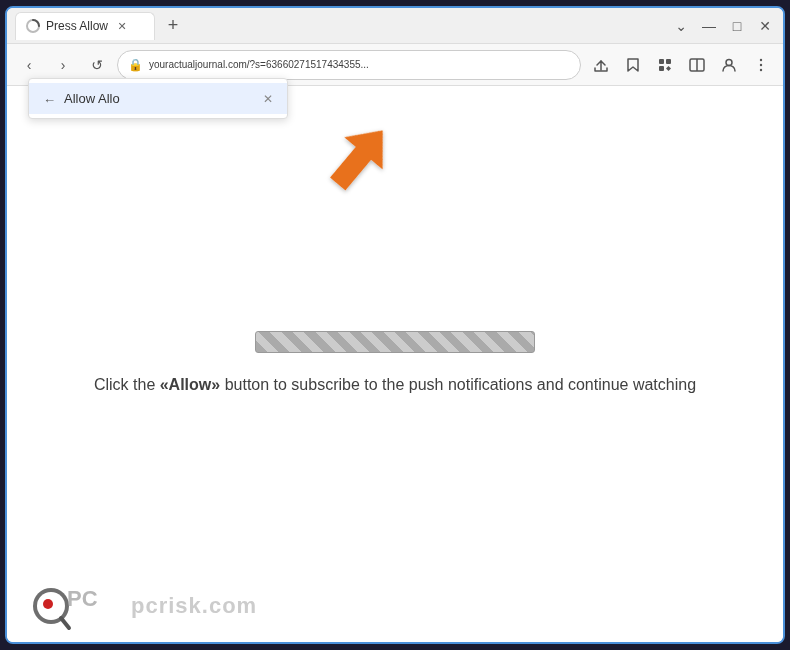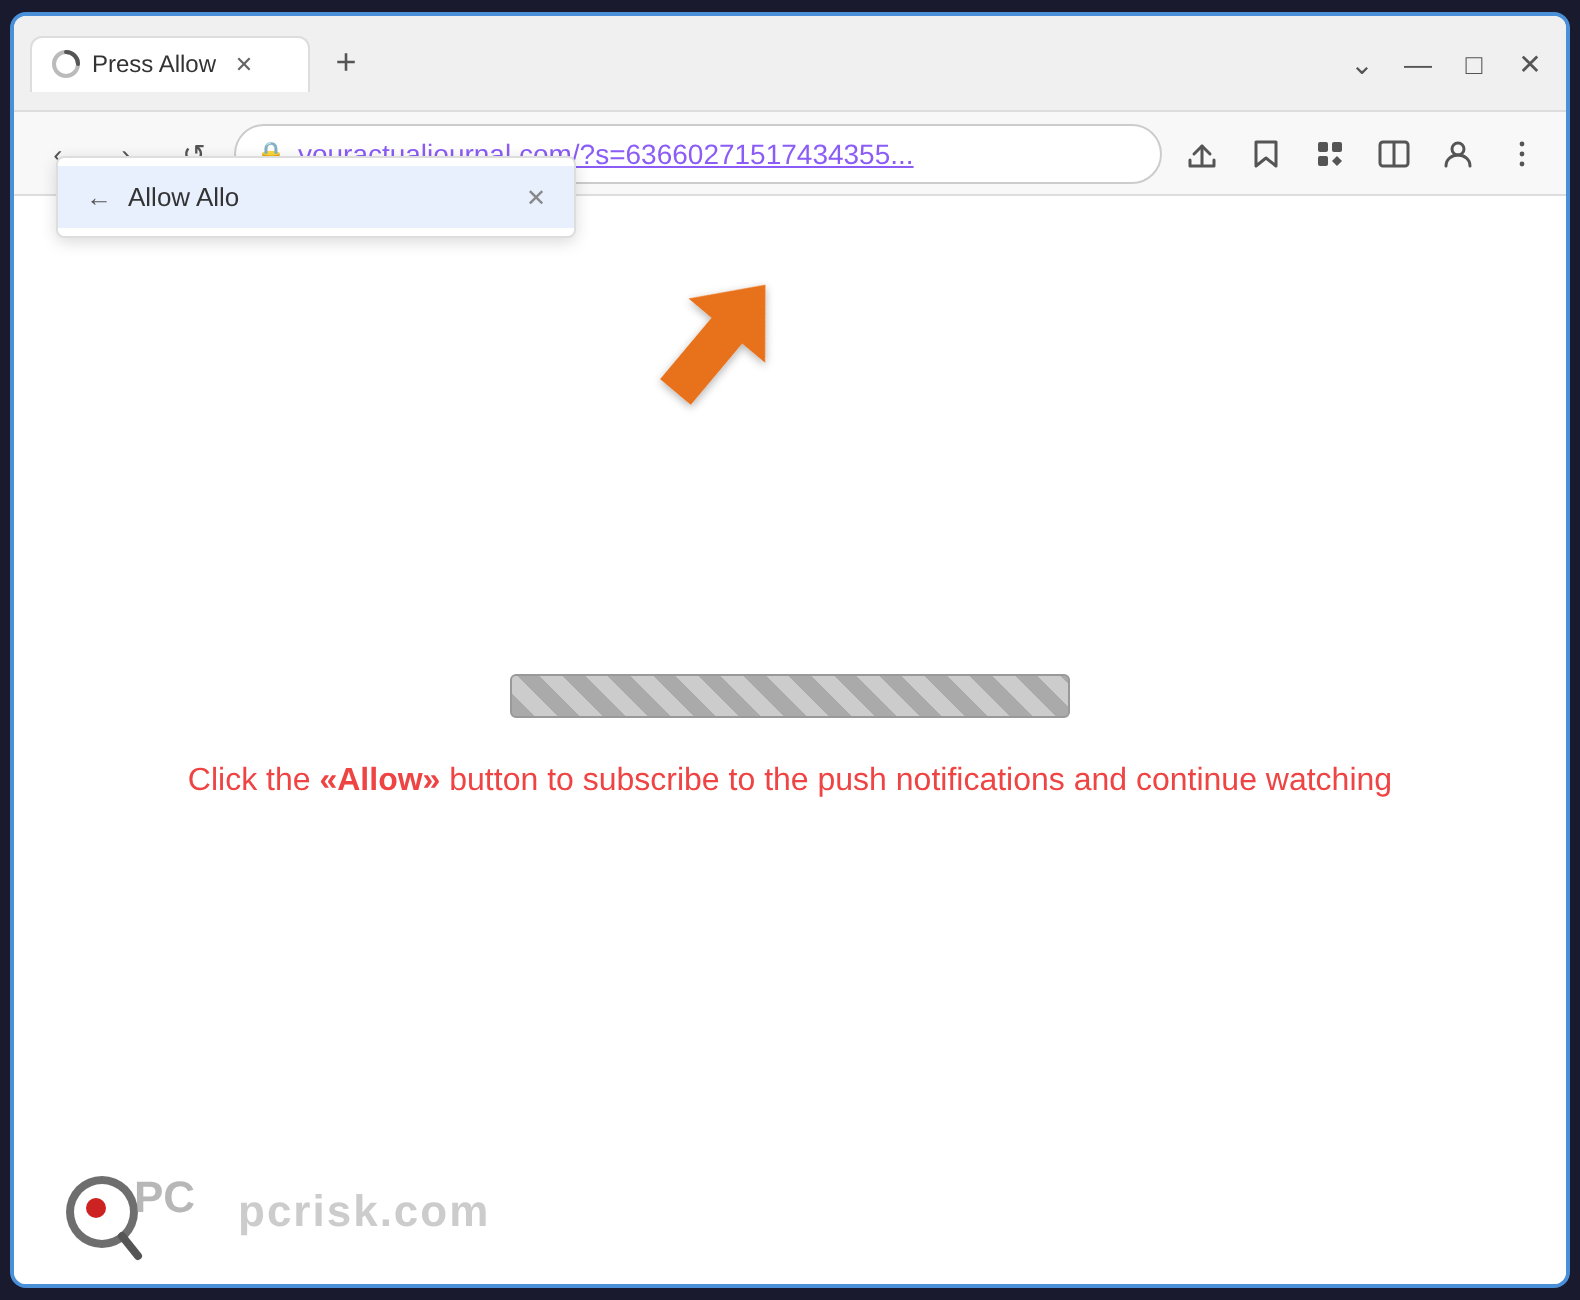--- a/index.html
+++ b/index.html
@@ -20,21 +20,21 @@
       border-radius: 8px;
       overflow: hidden;
       display: flex;
       flex-direction: column;
       background: #fff;
     }
 
     
     .title-bar {
       background: #f0f0f0;
-      height: 48px;
+      height: 36px;
       display: flex;
       align-items: center;
       padding: 0 8px;
       border-bottom: 1px solid #ddd;
       flex-shrink: 0;
     }
 
     .tab-area {
       display: flex;
       align-items: center;
@@ -152,27 +152,26 @@
       padding: 0 10px;
       gap: 6px;
     }
 
     .lock-icon {
       color: #777;
       font-size: 12px;
     }
 
     .address-text {
-      font-size: 14px;
-      color: #8b5cf6;
+      font-size: 10px;
+      color: #404040;
       flex: 1;
       white-space: nowrap;
       overflow: hidden;
       text-overflow: ellipsis;
-      text-decoration: underline;
     }
 
     .toolbar-icons {
       display: flex;
       align-items: center;
       gap: 4px;
     }
 
     .toolbar-icon {
       width: 28px;
@@ -244,21 +243,21 @@
         #ccc 8px,
         #ccc 16px
       );
       border-radius: 3px;
       margin-bottom: 20px;
       border: 1px solid #999;
     }
 
     .instruction-text {
       font-size: 16px;
-      color: #ef4444;
+      color: #404040;
       text-align: left;
       line-height: 1.5;
       max-width: 680px;
     }
 
     .instruction-text strong {
       font-weight: bold;
     }
 
     
@@ -395,19 +394,19 @@
 
       <svg width="90" height="60" viewBox="0 0 90 60">
 
         <circle cx="22" cy="30" r="18" fill="#555" opacity="0.85"></circle>
         <circle cx="22" cy="30" r="14" fill="white"></circle>
         <circle cx="19" cy="28" r="5" fill="#cc2222"></circle>
         <line x1="32" y1="42" x2="40" y2="52" stroke="#555" stroke-width="4" stroke-linecap="round"></line>
 
         <text x="38" y="30" font-family="Arial Black, sans-serif" font-size="22" font-weight="900" fill="#999" opacity="0.7">PC</text>
       </svg>
-      <div style="display:flex;flex-direction:column;margin-left:0;">
+      <div style="display:flex;flex-direction:column;margin-left:12px;">
         <span style="font-family:'Arial Black',sans-serif;font-size:22px;font-weight:900;color:#bbb;letter-spacing:1px;opacity:0.75;">pcrisk.com</span>
       </div>
     </div>
 
   </div>
 </div>
 
 </body></html>

